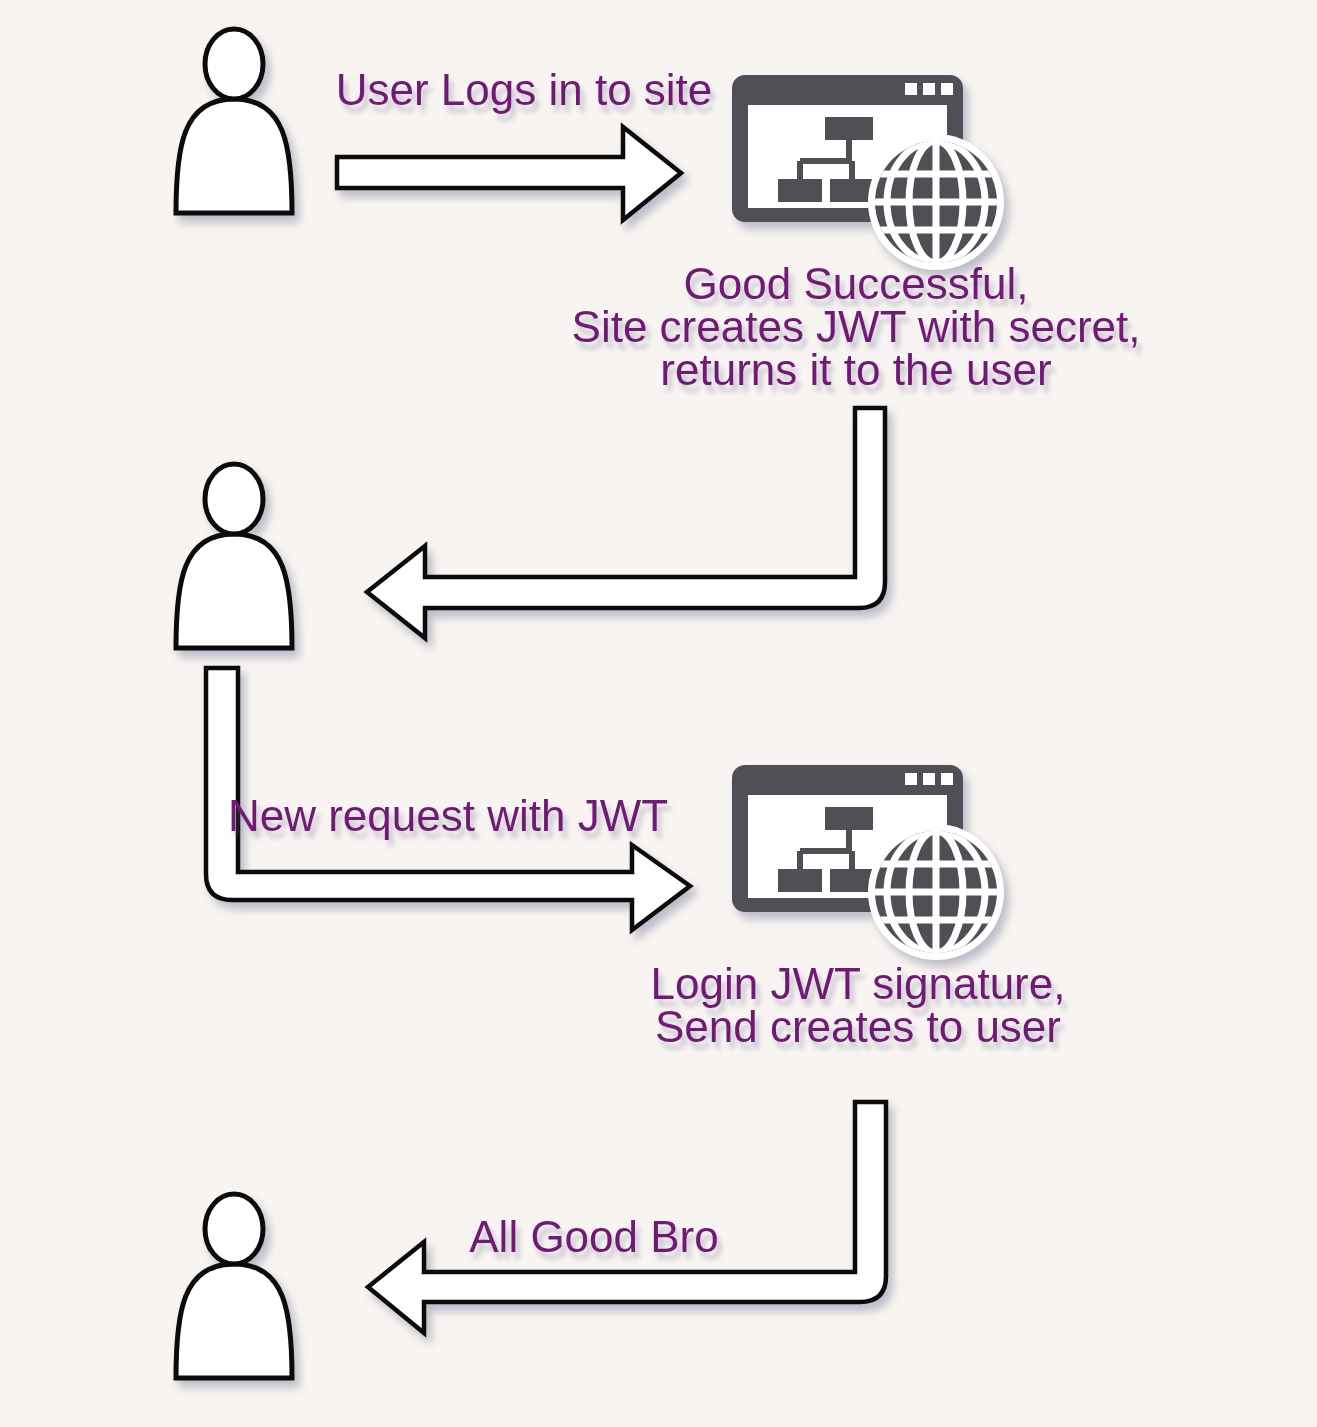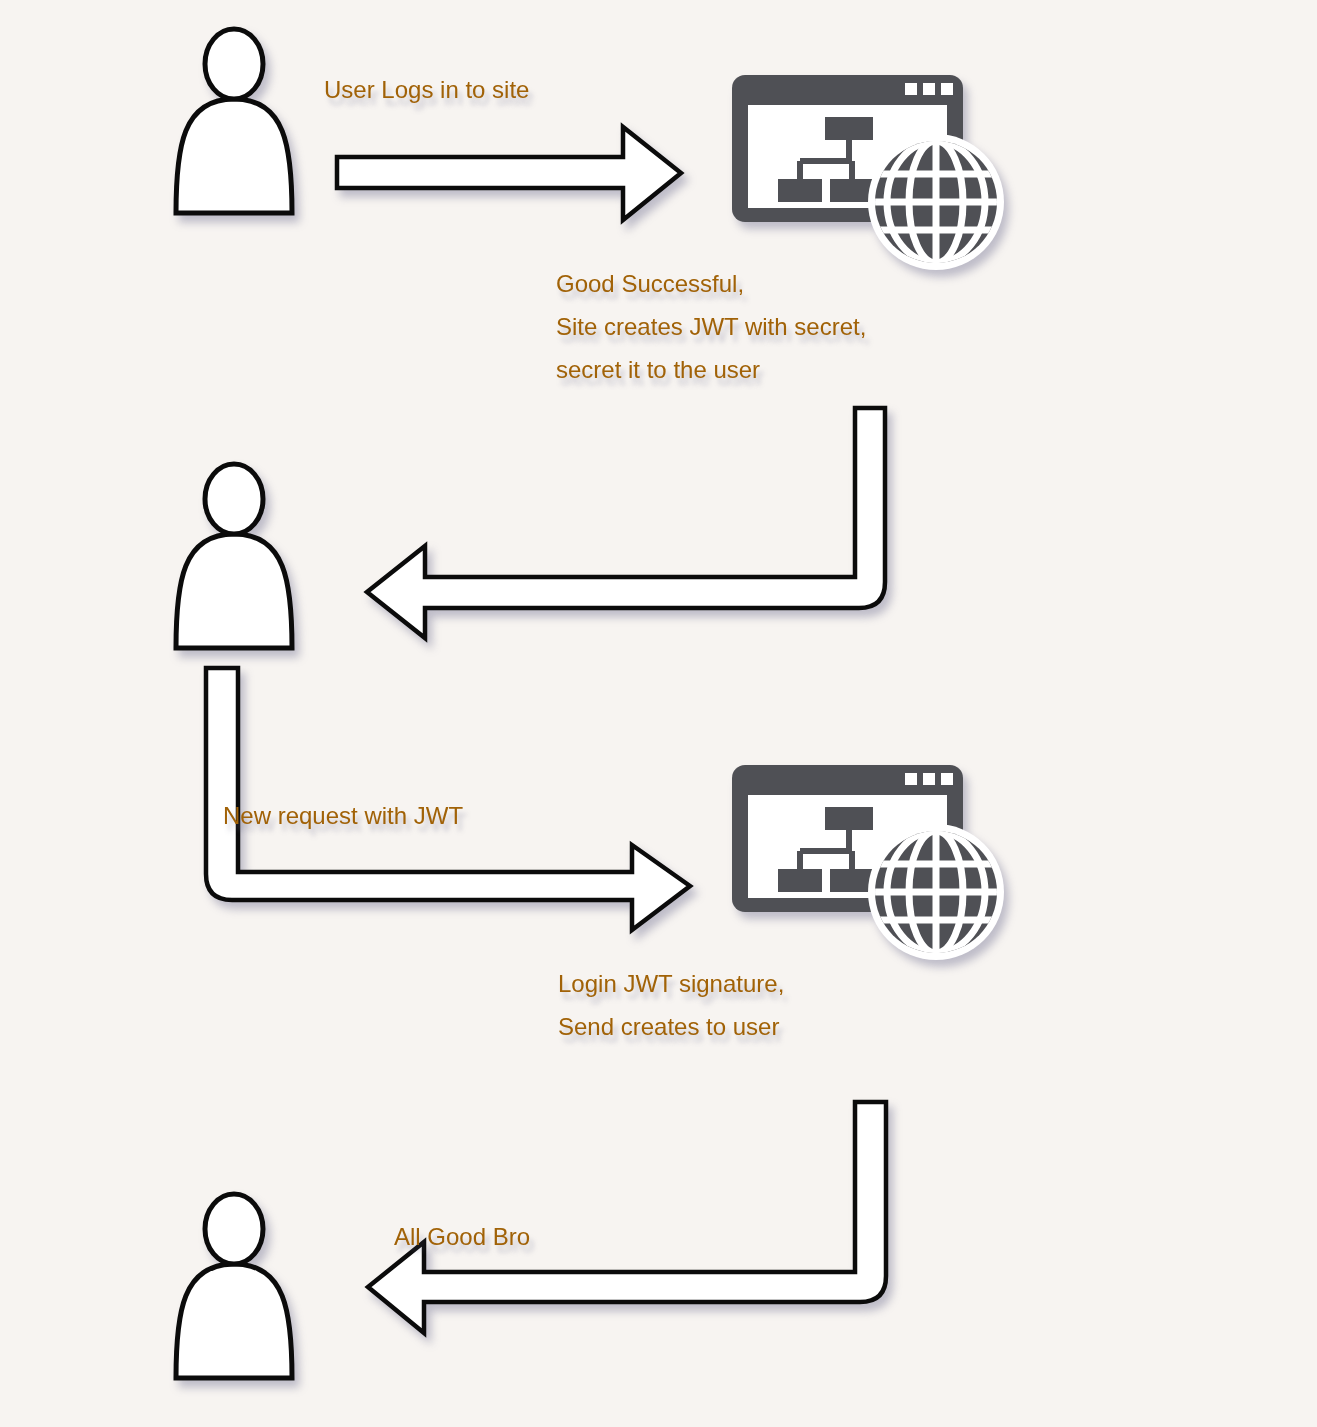--- a/index.html
+++ b/index.html
@@ -2,22 +2,22 @@
 <html><head>
 <meta charset="utf-8">
 <style>
   html,body { margin:0; padding:0; background:#e9e6e3; }
   .canvas {
     position:relative; width:1317px; height:1427px;
     background:#f7f4f1; overflow:hidden;
     font-family:"Liberation Sans", sans-serif;
   }
   .lbl {
-    position:absolute; 
-    font-size:24px; line-height:43px; color:#a16207;
+    position:absolute; text-align:center;
+    font-size:44px; line-height:43px; color:#701a75;
     text-shadow:4px 7px 5px rgba(105,105,140,0.35);
     white-space:nowrap;
   }
   .lbl div { display:block; }
   .shape { position:absolute; }
   .shadowed { filter: drop-shadow(5px 7px 4px rgba(105,105,140,0.40)); }
   svg.overlay { position:absolute; left:0; top:0; }
   .arrow {
     fill:#ffffff; stroke:#0b0b0b; stroke-width:4.5;
     filter: drop-shadow(5px 7px 4px rgba(105,105,140,0.40));
@@ -90,21 +90,21 @@
     </svg>
   <svg class="shape shadowed server-use" style="left:720px;top:752px" width="290" height="212">
       <use href="#sym-server"></use>
     </svg>
 
   <div class="lbl" style="left:324px;top:68px;width:400px">User Logs in to site</div>
 
   <div class="lbl" style="left:556px;top:262px;width:600px">
     <div>Good Successful,</div>
     <div>Site creates JWT with secret,</div>
-    <div>secret it to the user</div>
+    <div>returns it to the user</div>
   </div>
 
   <div class="lbl" style="left:223px;top:794px;width:450px">New request with JWT</div>
 
   <div class="lbl" style="left:558px;top:962px;width:600px">
     <div>Login JWT signature,</div>
     <div>Send creates to user</div>
   </div>
 
   <div class="lbl" style="left:394px;top:1215px;width:400px">All Good Bro</div>

